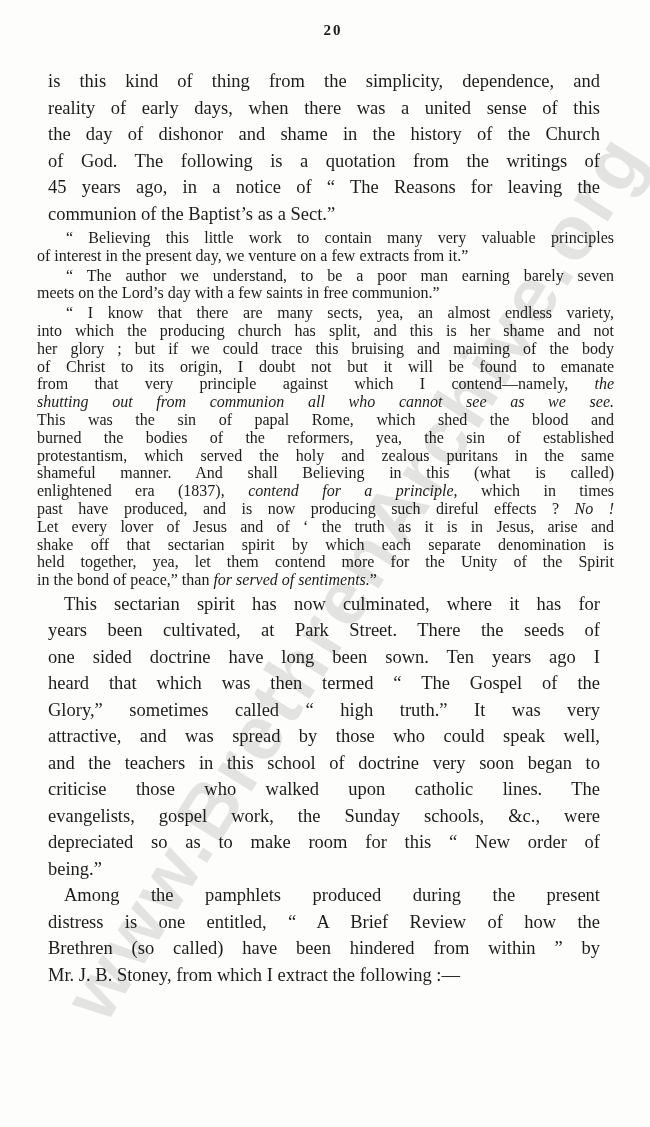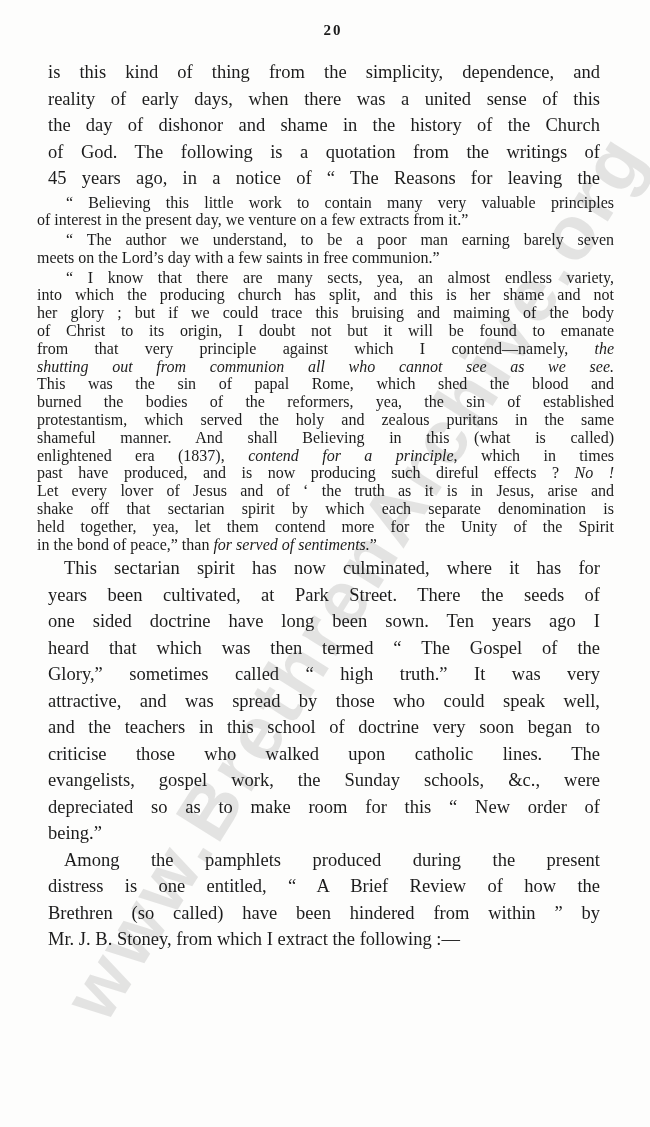--- a/index.html
+++ b/index.html
@@ -32,21 +32,21 @@
     left: 8px;
     width: 100%;
     text-align: center;
     font-size: 15px;
     letter-spacing: 2px;
     font-weight: bold;
     z-index: 1;
   }
   .page-body {
     position: absolute;
-    top: 59px;
+    top: 68px;
     left: 0;
     right: 0;
     z-index: 1;
   }
   .block { position: relative; }
   .block.body {
     margin: 0 50px 0 48px;
     font-size: 18.5px;
     line-height: 26.5px;
   }
@@ -73,20 +73,21 @@
 <div class="page">
   <div class="watermark">www.BrethrenArchive.org</div>
   <header class="page-number">20</header>
   <main class="page-body">
       <div class="block body">
         <div class="line first">is this kind of thing from the simplicity, dependence, and</div>
         <div class="line">reality of early days, when there was a united sense of this</div>
         <div class="line">the day of dishonor and shame in the history of the Church</div>
         <div class="line">of God.  The following is a quotation from the writings of</div>
         <div class="line">45 years ago, in a notice of “ The Reasons for leaving the</div>
+        <div class="line last">communion of the Baptist’s as a Sect.”</div>
       </div>
       <div class="block quote indent">
         <div class="line first">“ Believing this little work to contain many very valuable principles</div>
         <div class="line last">of interest in the present day, we venture on a few extracts from it.”</div>
       </div>
       <div class="block quote indent">
         <div class="line first">“ The author we understand, to be a poor man earning barely seven</div>
         <div class="line last">meets on the Lord’s day with a few saints in free communion.”</div>
       </div>
       <div class="block quote indent">

